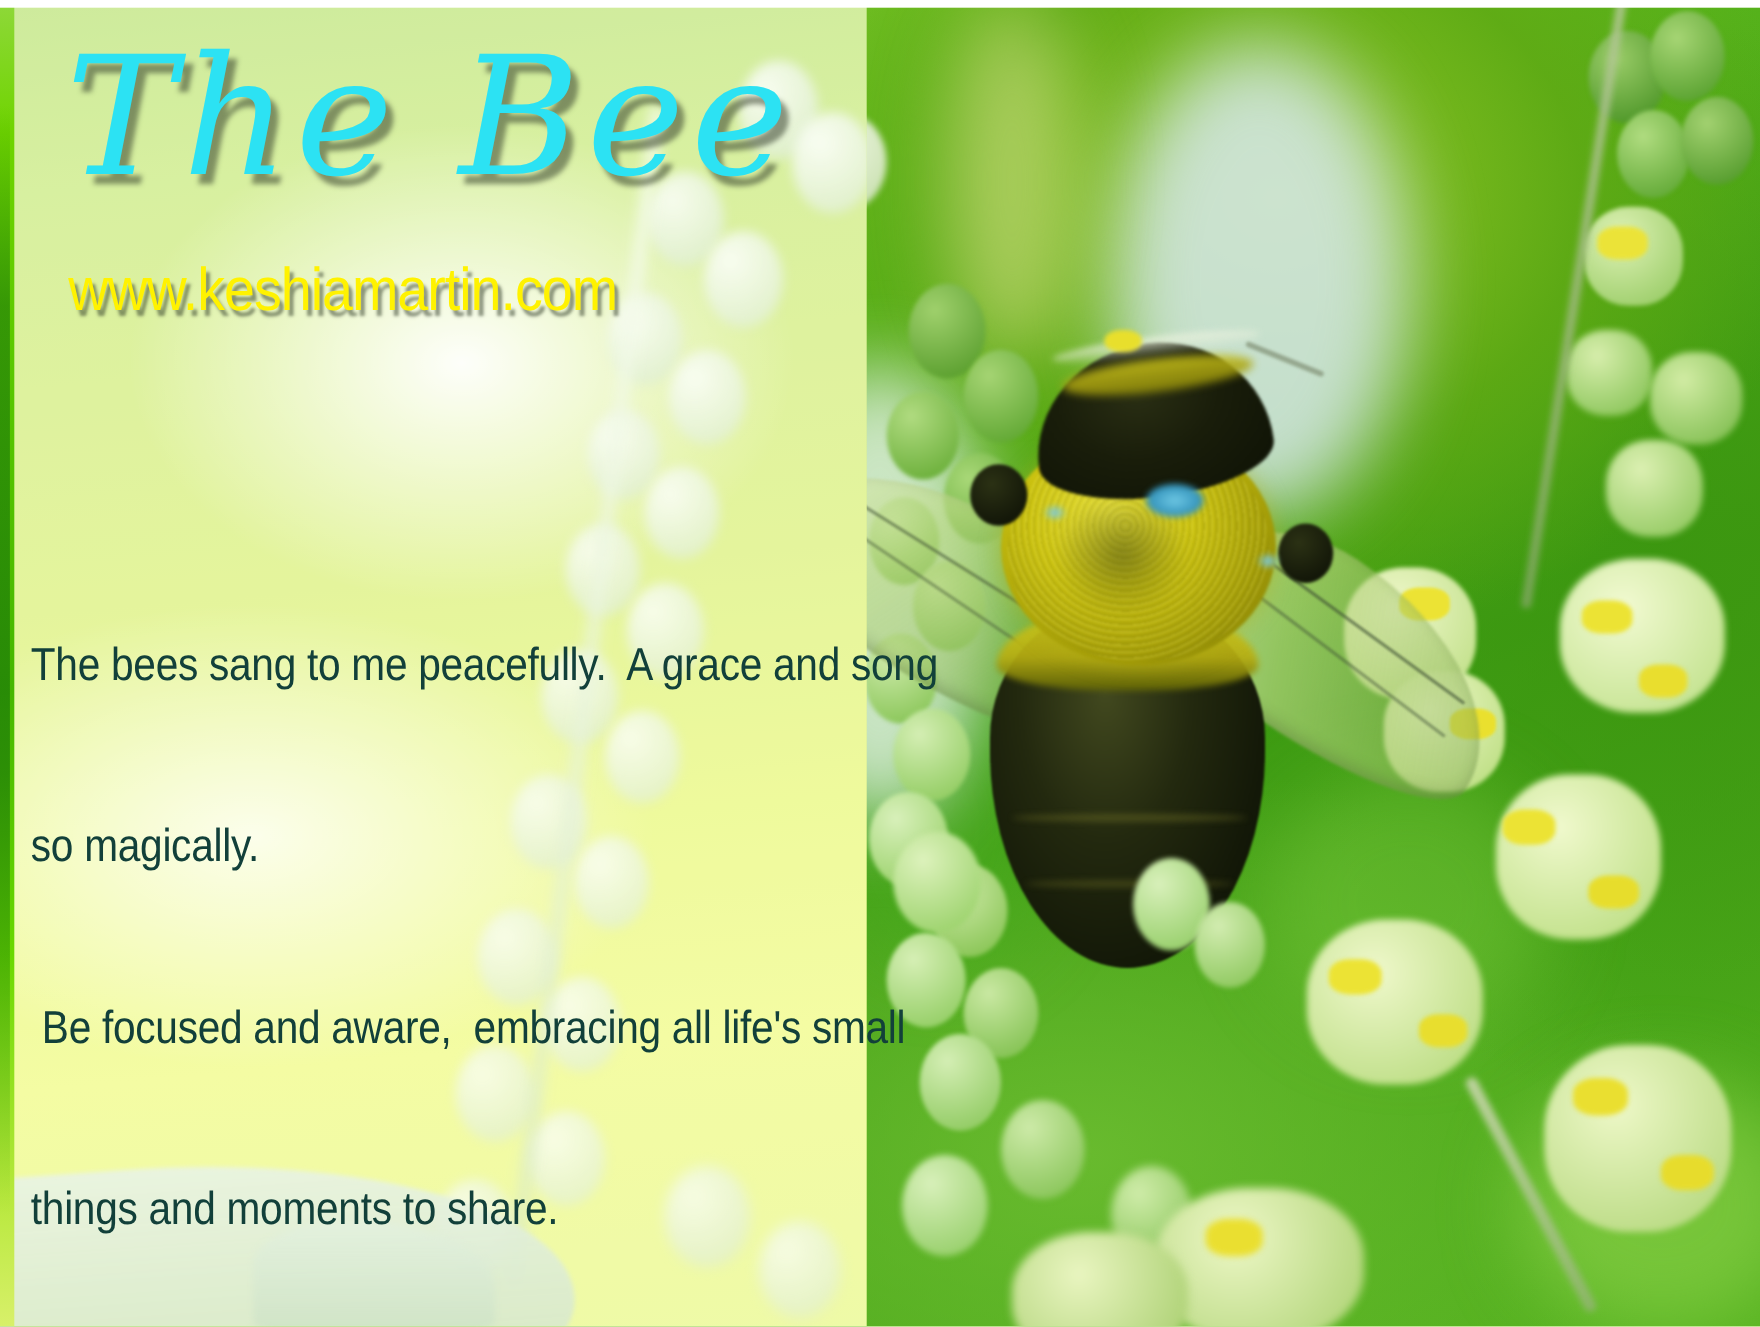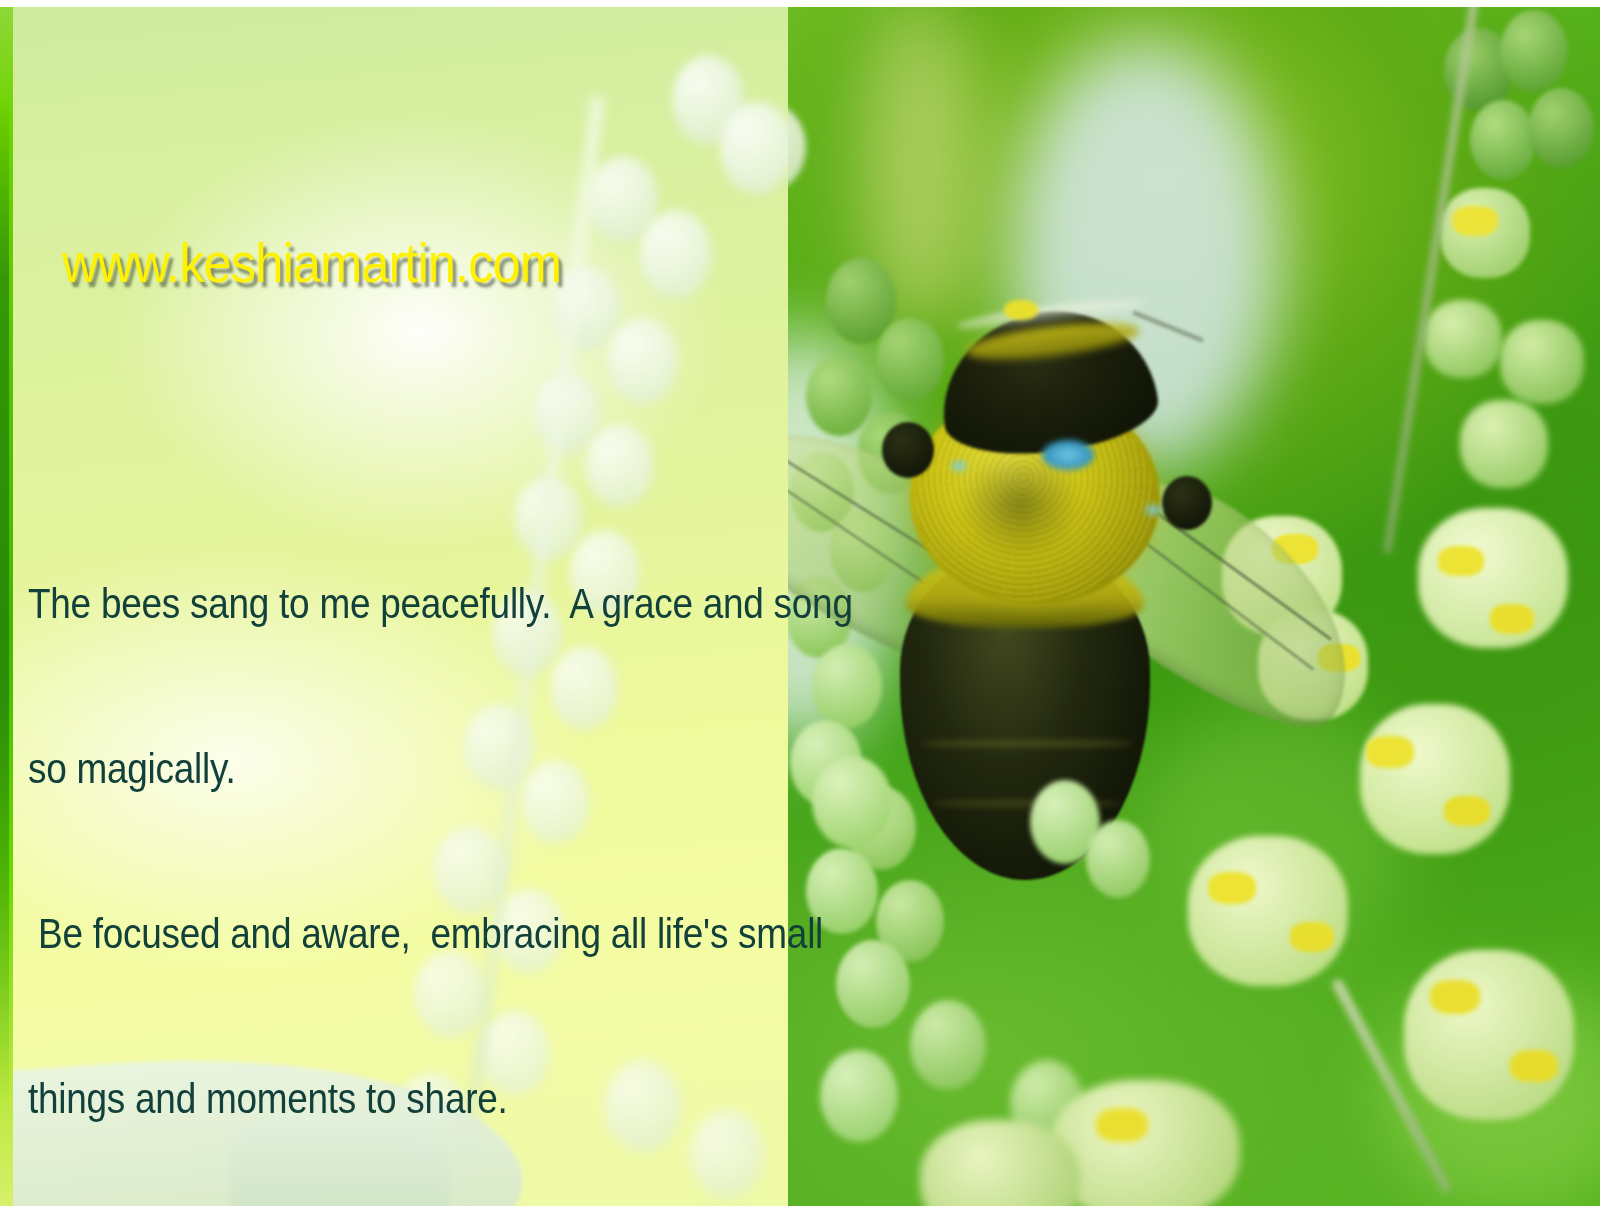--- a/index.html
+++ b/index.html
@@ -297,20 +297,21 @@
 
     <div class="leaf"></div>
     <div class="leaf2"></div>
 
     <div class="lp-wash"></div>
 
     <div class="left-edge"></div>
     <div class="left-edge-dark"></div>
   </div>
 
+  <div class="title">The Bee</div>
   <div class="url">www.keshiamartin.com</div>
 
   <div class="poem">
     <div>The bees sang to me peacefully.  A grace and song</div>
     <div>so magically.</div>
     <div> Be focused and aware,  embracing all life's small</div>
     <div>things and moments to share.</div>
     
     
     

